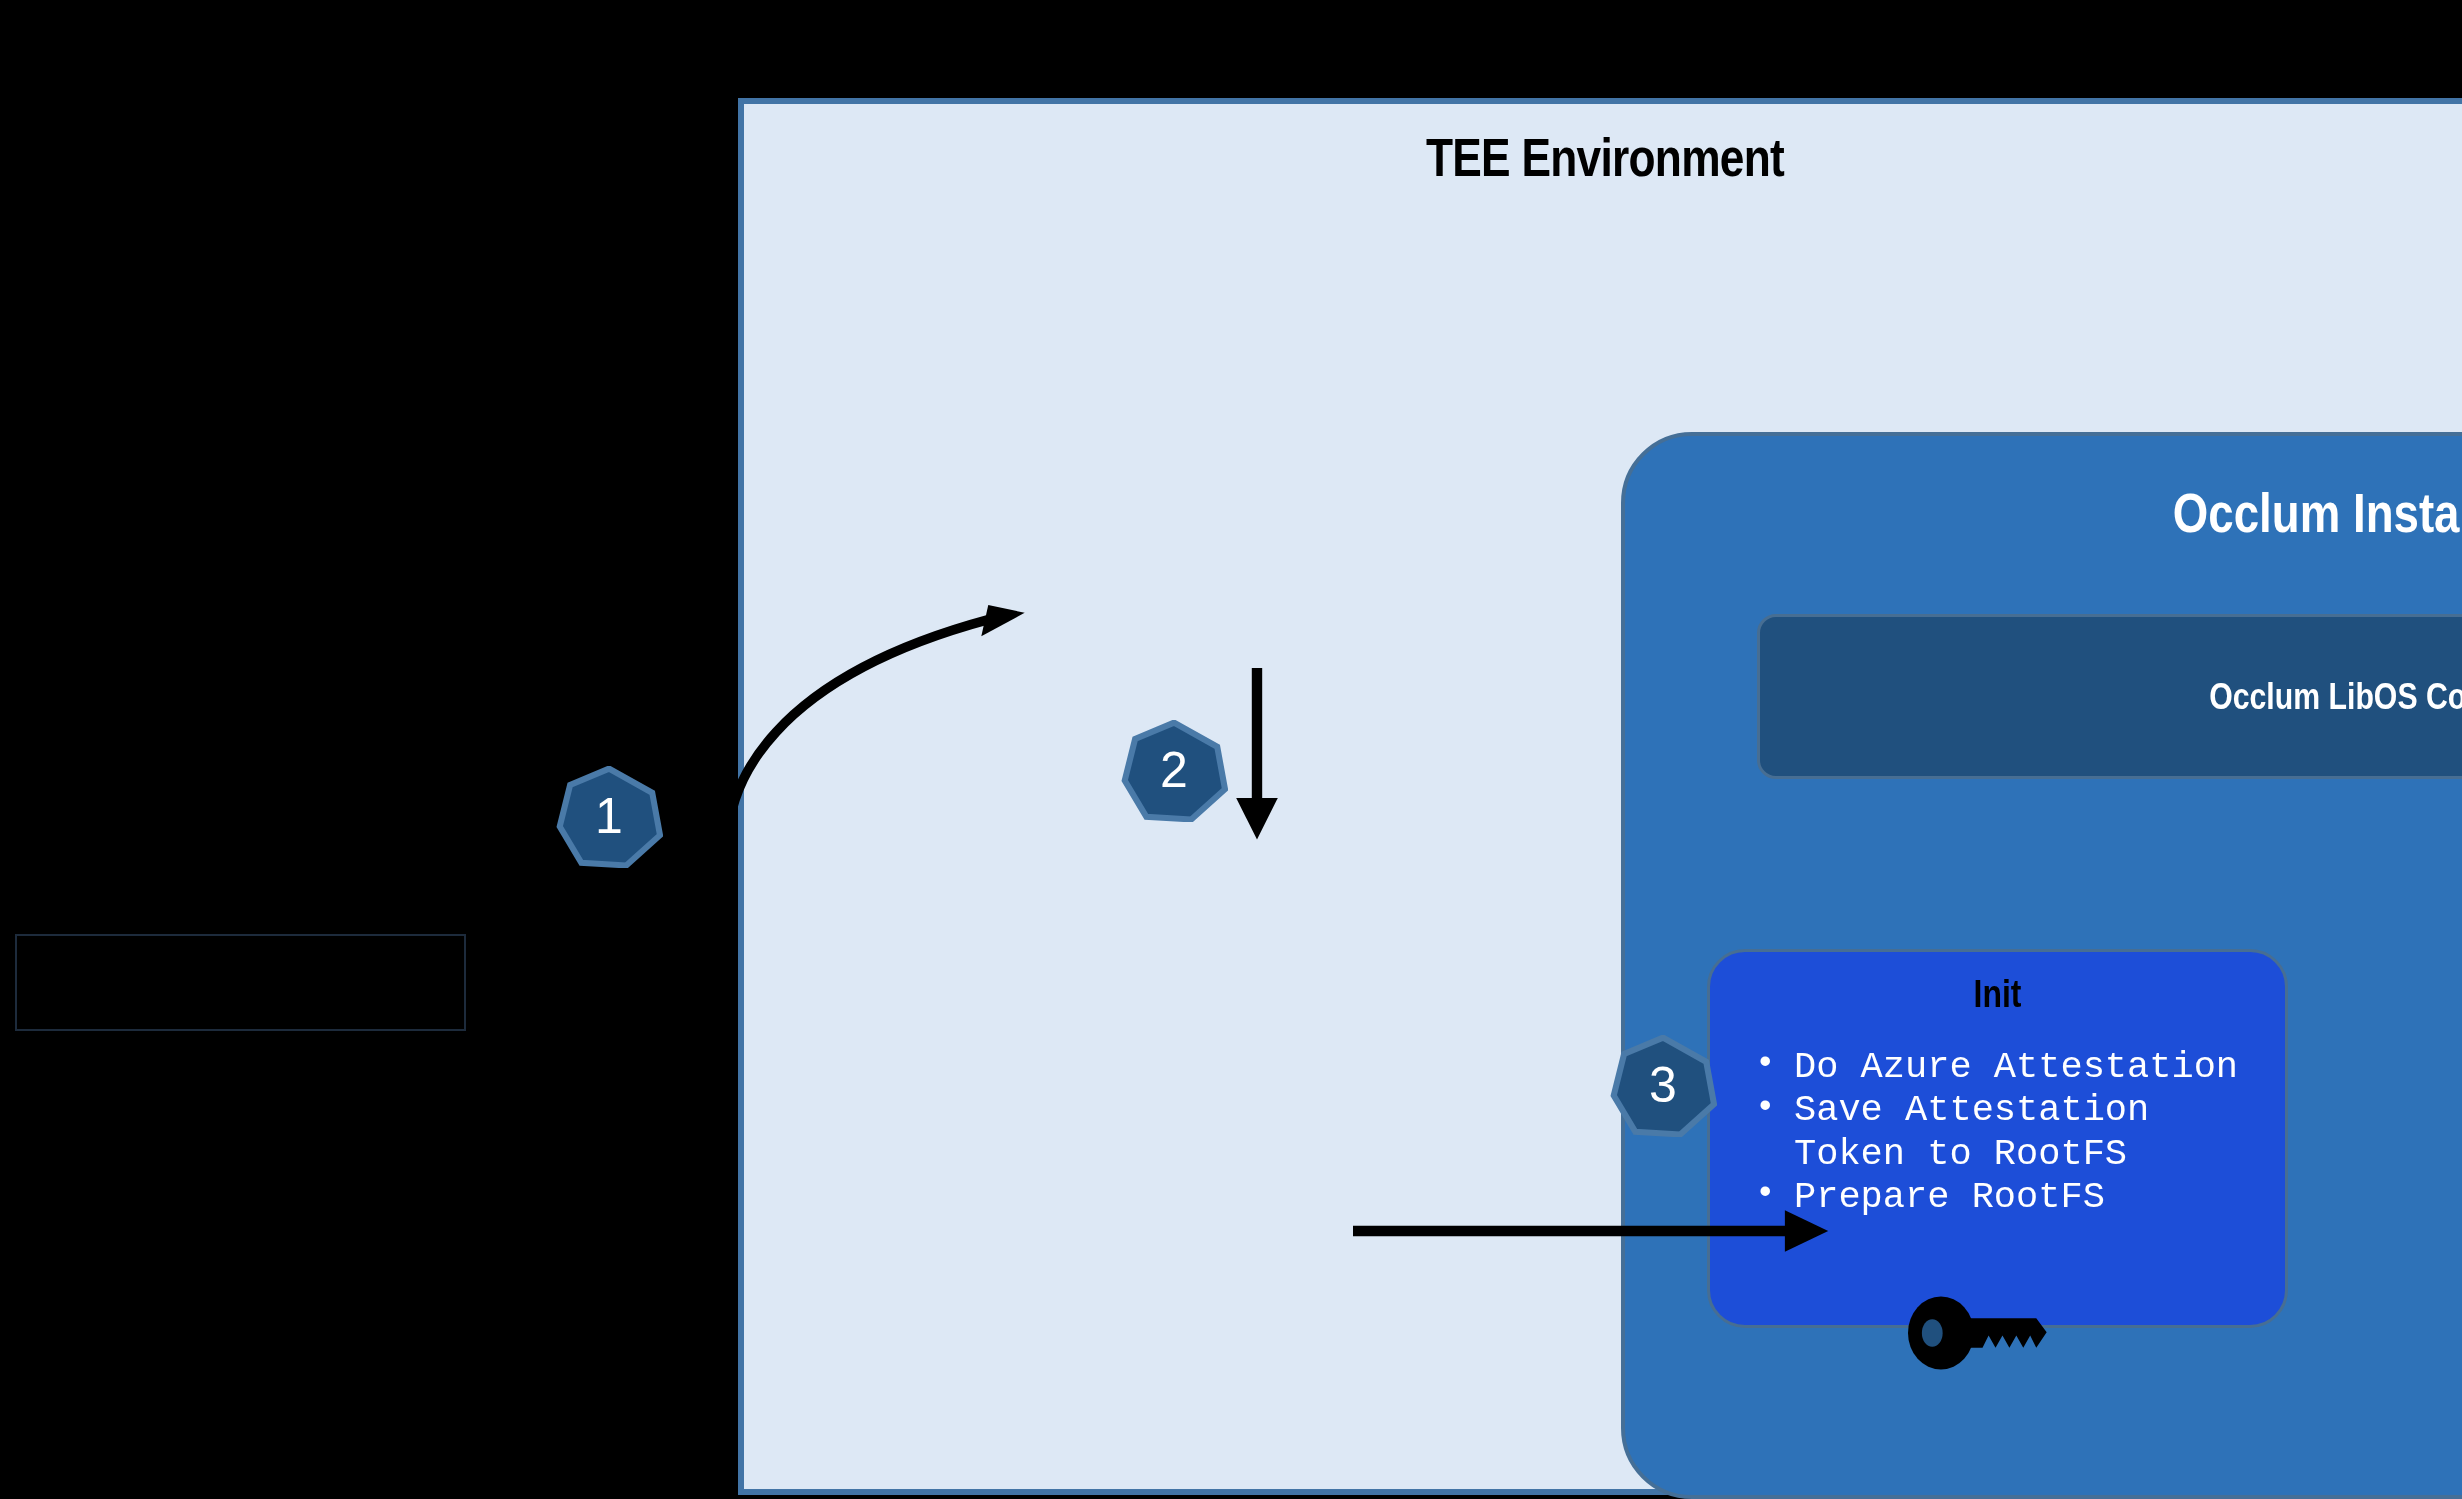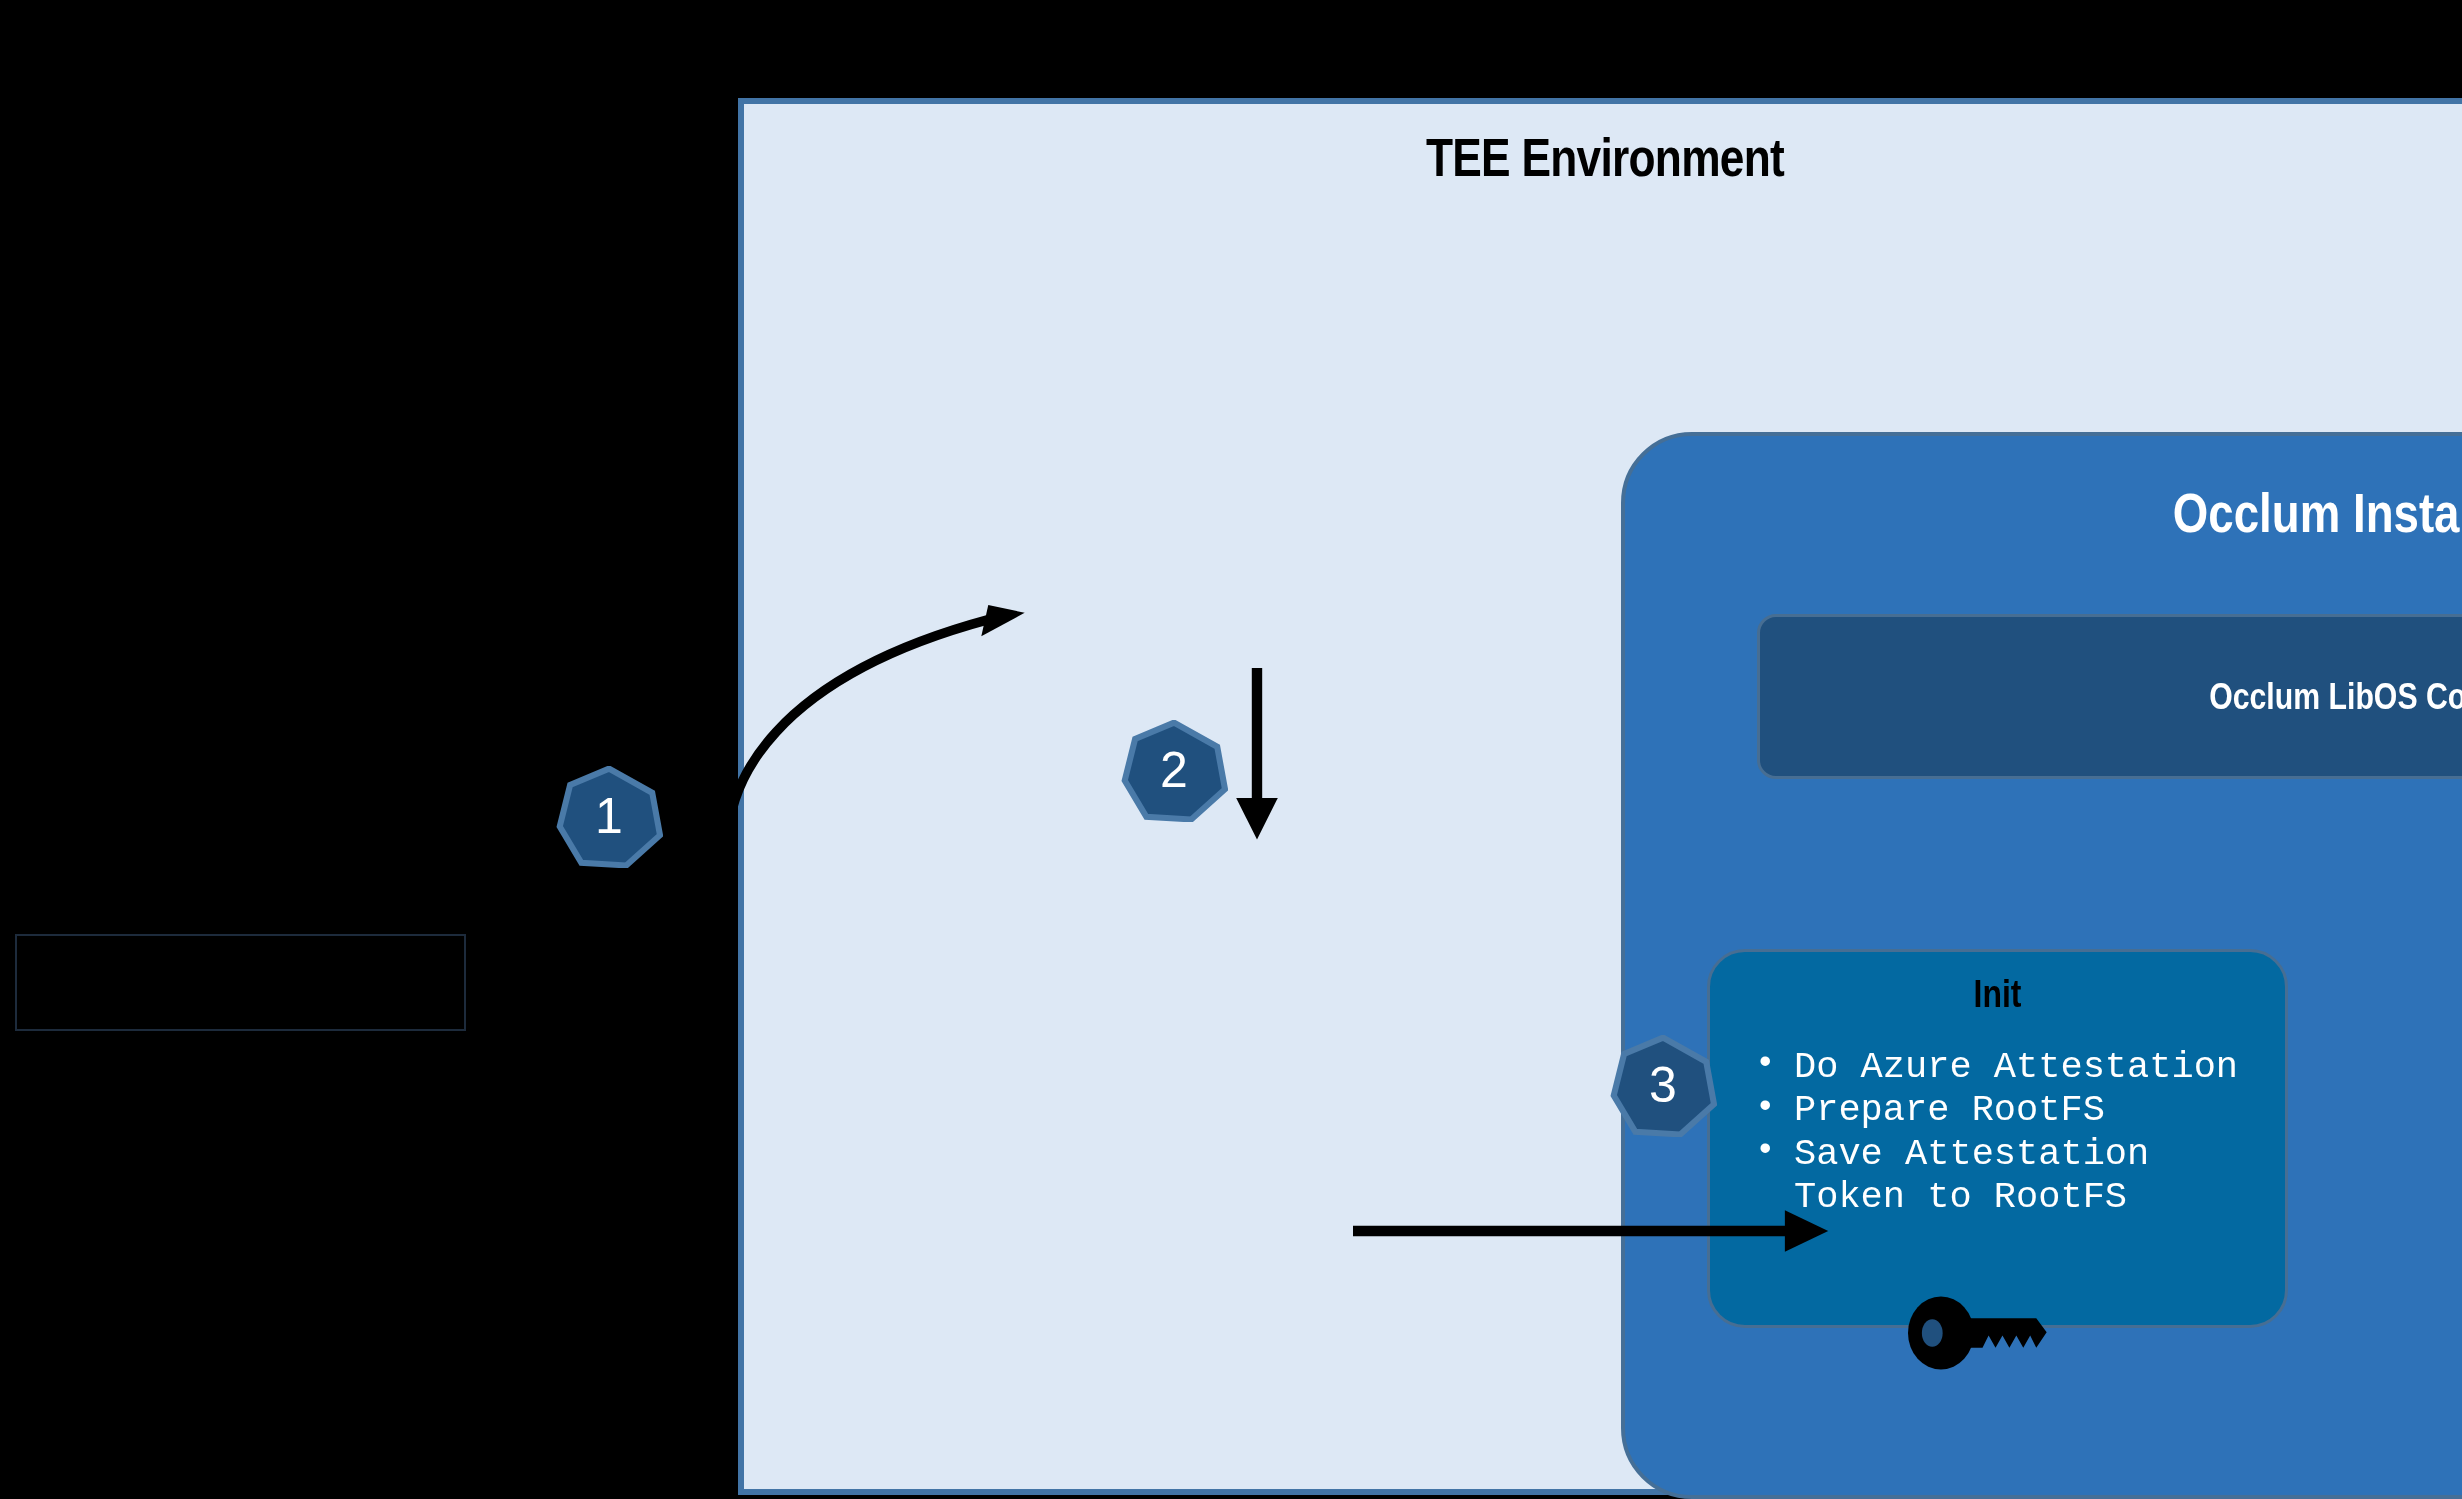--- a/index.html
+++ b/index.html
@@ -100,21 +100,21 @@
     transform: scaleX(0.84);
   }
 
   
   #init-box {
     position: absolute;
     left: 963px;
     top: 845px;
     width: 581px;
     height: 379px;
-    background: #0369a1;
+    background: #1d4ed8;
     border: 3.5px solid #476e93;
     border-radius: 38px;
     box-sizing: border-box;
   }
   #init-title {
     position: absolute;
     left: 0;
     top: 21px;
     width: 100%;
     text-align: center;
@@ -197,22 +197,22 @@
   </div>
 
   <div id="libos-box">
     <span id="libos-label">Occlum LibOS Core</span>
   </div>
 
   <div id="init-box">
     <div id="init-title">Init</div>
     <ul id="init-bullets">
       <li>Do Azure Attestation</li>
+      <li>Save Attestation Token to RootFS</li>
       <li>Prepare RootFS</li>
-      <li>Save Attestation Token to RootFS</li>
     </ul>
   </div>
 
   <div class="key-icon" id="key-init">
     <svg viewBox="0 0 180 90" xmlns="http://www.w3.org/2000/svg">
       <ellipse cx="38" cy="45" rx="38" ry="42" fill="#000000"></ellipse>
       <ellipse cx="28" cy="45" rx="12" ry="16" fill="#20507e"></ellipse>
       <path d="M 60 28 L 148 28 L 160 44 L 148 62 L 141 48 L 133 62 L 125 48 L 117 62 L 109 48 L 101 62 L 93 48 L 86 62 L 60 62 Z" fill="#000000"></path>
     </svg>
   </div>

